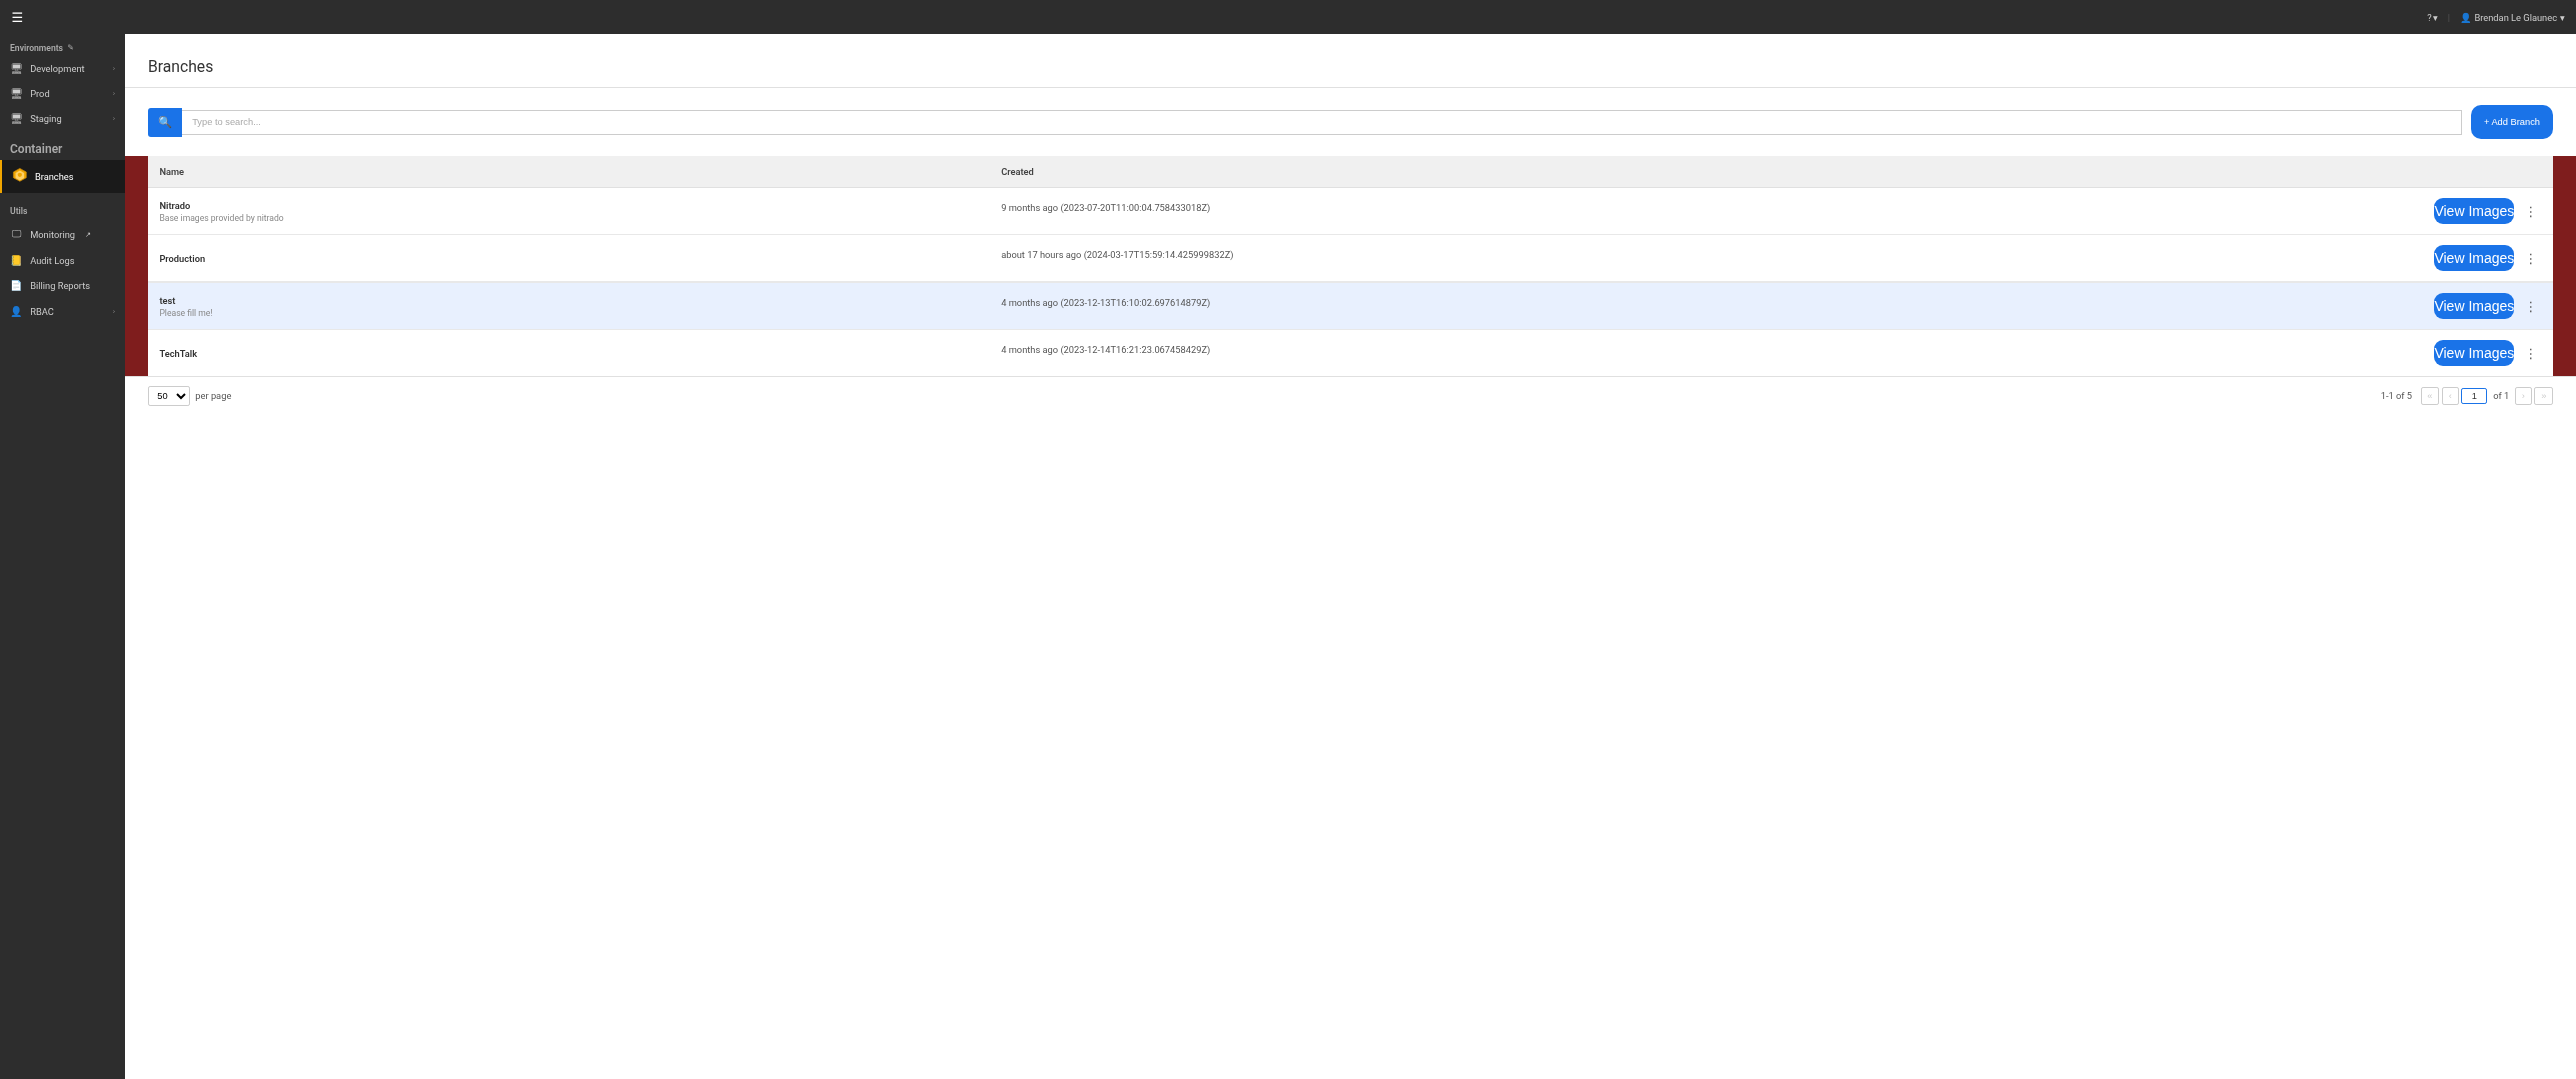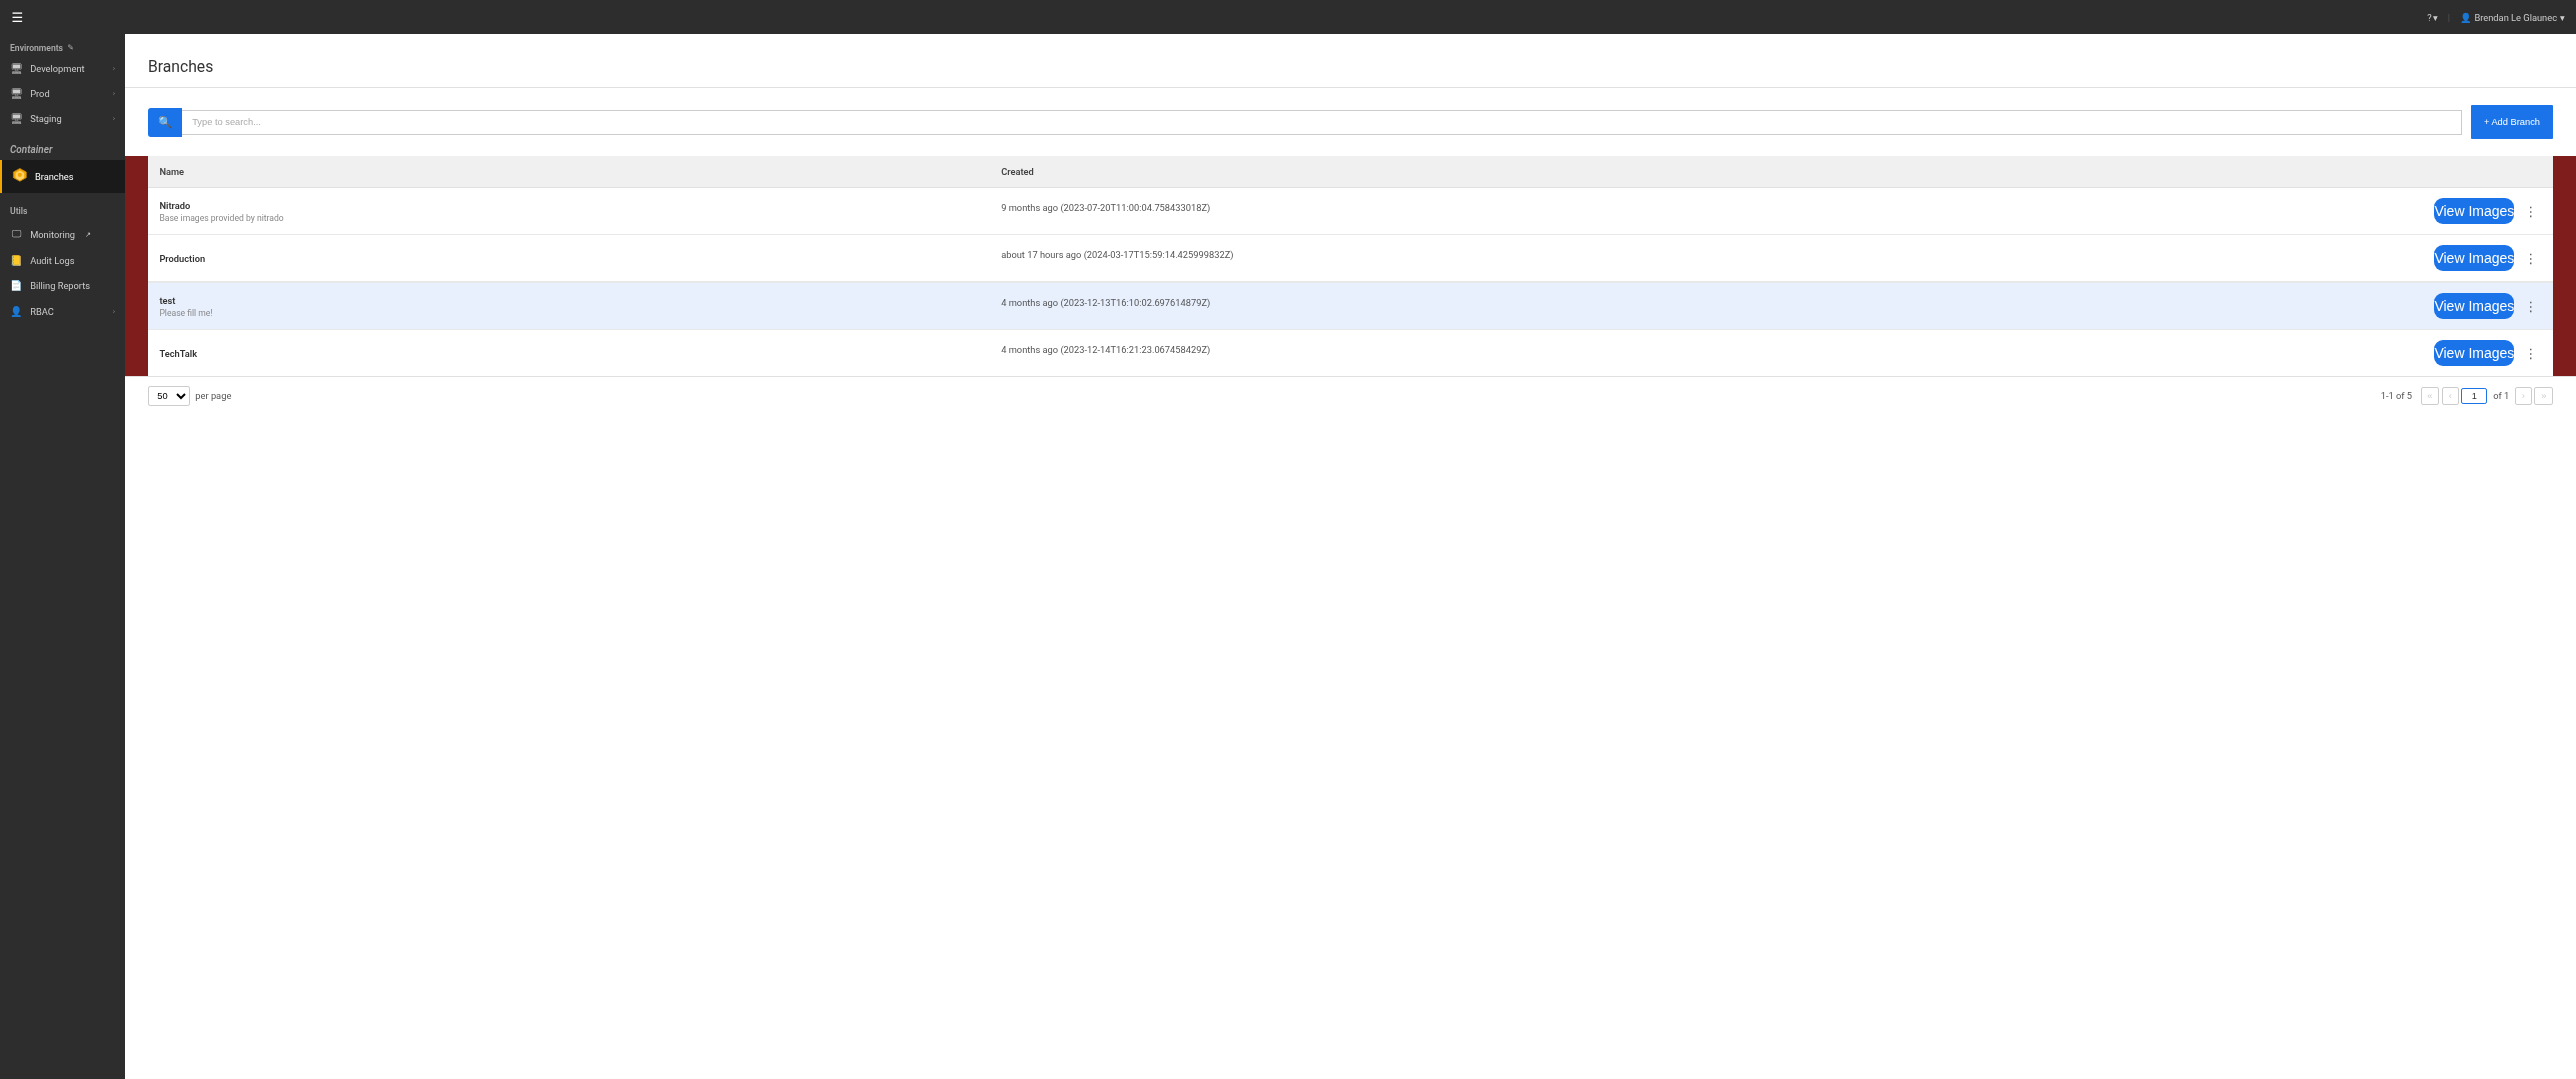--- a/index.html
+++ b/index.html
@@ -47,21 +47,21 @@
       cursor: pointer; border-radius: 2.9px 0 0 2.9px; display: flex; align-items: center; justify-content: center;
       font-size: 11.4px;
     }
     .search-input {
       flex: 1; border: 0.7px solid #ccc; border-left: none; padding: 6.4px 10px;
       font-size: 9.3px; outline: none; color: #333;
     }
     .search-input::placeholder { color: #aaa; }
     .add-branch-btn {
       background: #1a73e8; color: #fff; border: none; padding: 12px 13px;
-      font-size: 9.3px; cursor: pointer; border-radius: 1px; margin-left: 8.6px;
+      font-size: 9.3px; cursor: pointer; border-radius: 10px; margin-left: 8.6px;
       white-space: nowrap;
     }
 
     
     .table-wrapper { background: #7f1d1d; margin: 0 -23px; padding: 0 23px; }
     .table { width: 100%; border-collapse: collapse; }
     .table th {
       text-align: left; padding: 10px 11.4px; font-size: 9.3px; font-weight: 600;
       color: #444; background: #f0f0f0; border-bottom: 0.7px solid #e0e0e0;
     }
@@ -148,21 +148,21 @@
 
   <div class="sidebar-item">
     <div class="sidebar-item-left">
       <span class="sidebar-icon">🖥</span>
       <span>Staging</span>
     </div>
     <span class="sidebar-chevron">›</span>
   </div>
 
   <div style="padding: 10px 10px 4.3px;">
-    <span style="color:#aaa; font-size:10px; font-weight:600;font-style:italic;">Container</span>
+    <span style="color:#aaa; font-size:12px; font-weight:600;">Container</span>
   </div>
 
   <div class="sidebar-item active">
     <div class="sidebar-item-left">
       <span style="font-size:11.4px;">
         
         <svg width="15.7" height="15.7" viewBox="0 0 22 22" fill="none">
           <polygon points="11,2 20,7 20,15 11,20 2,15 2,7" fill="#f0a500" stroke="#c8880a" stroke-width="1"></polygon>
           <polygon points="11,5 17,8.5 17,15.5 11,19 5,15.5 5,8.5" fill="#ffd166" stroke="none"></polygon>
           <circle cx="11" cy="11" r="3" fill="#f0a500"></circle>

